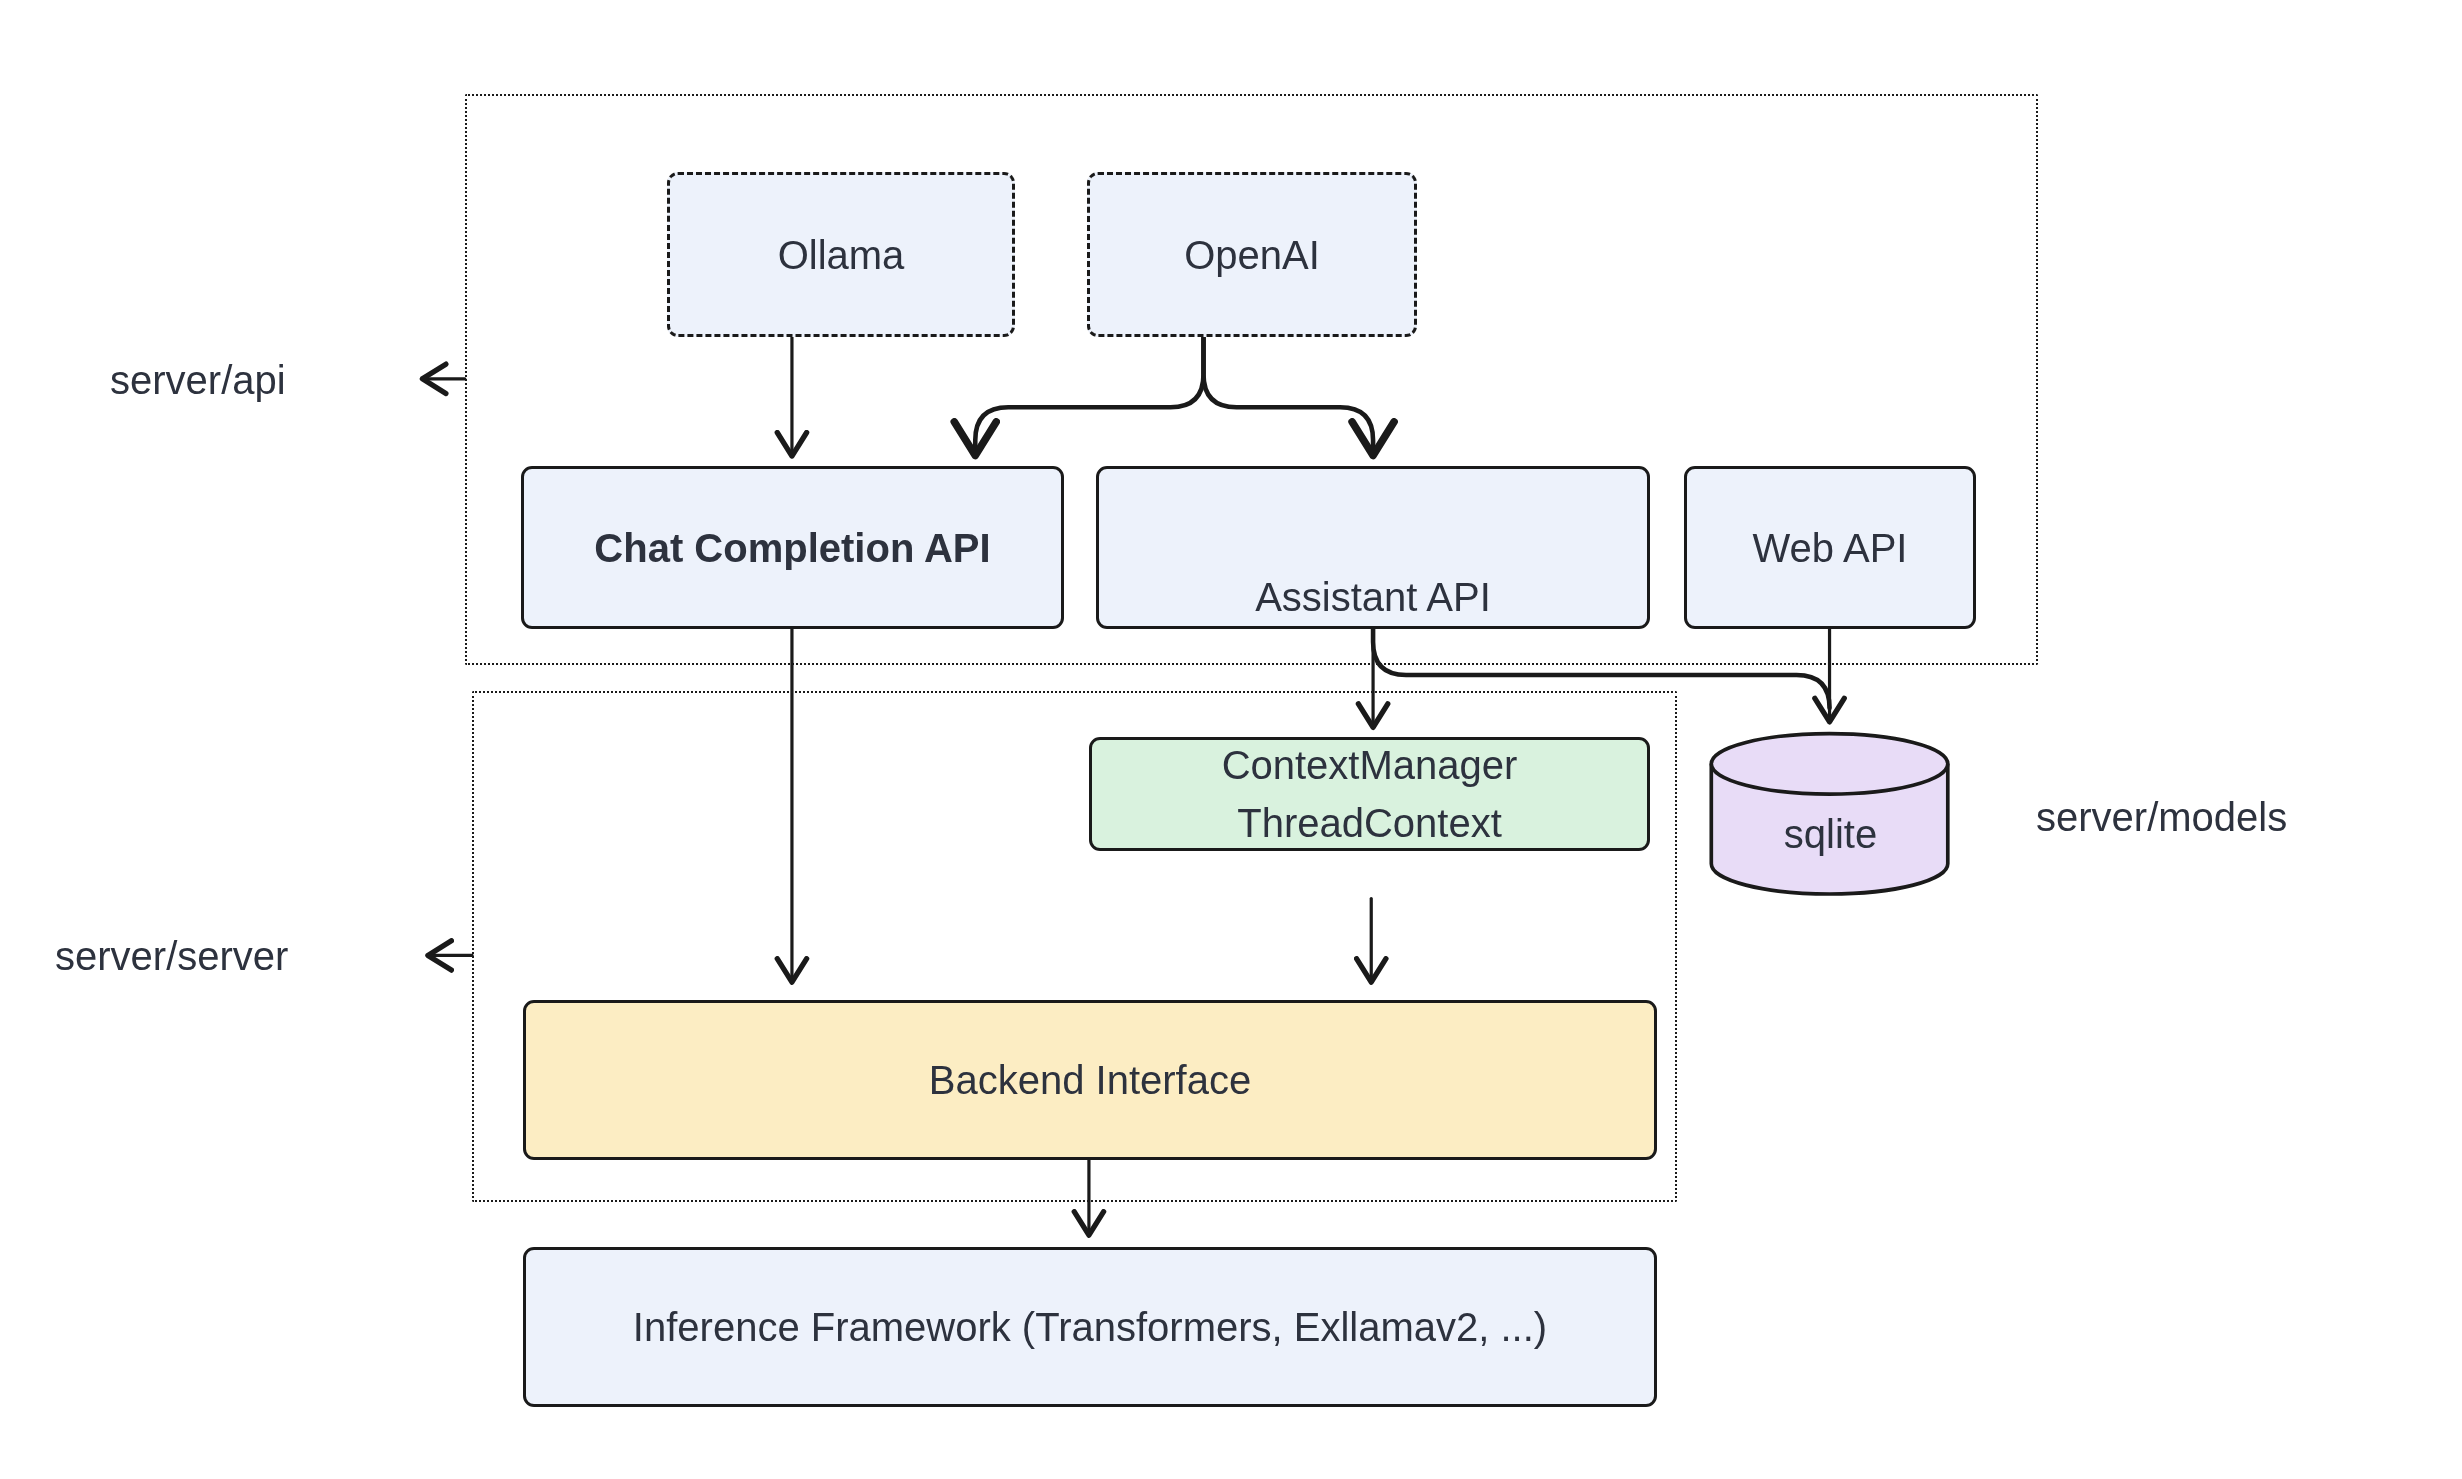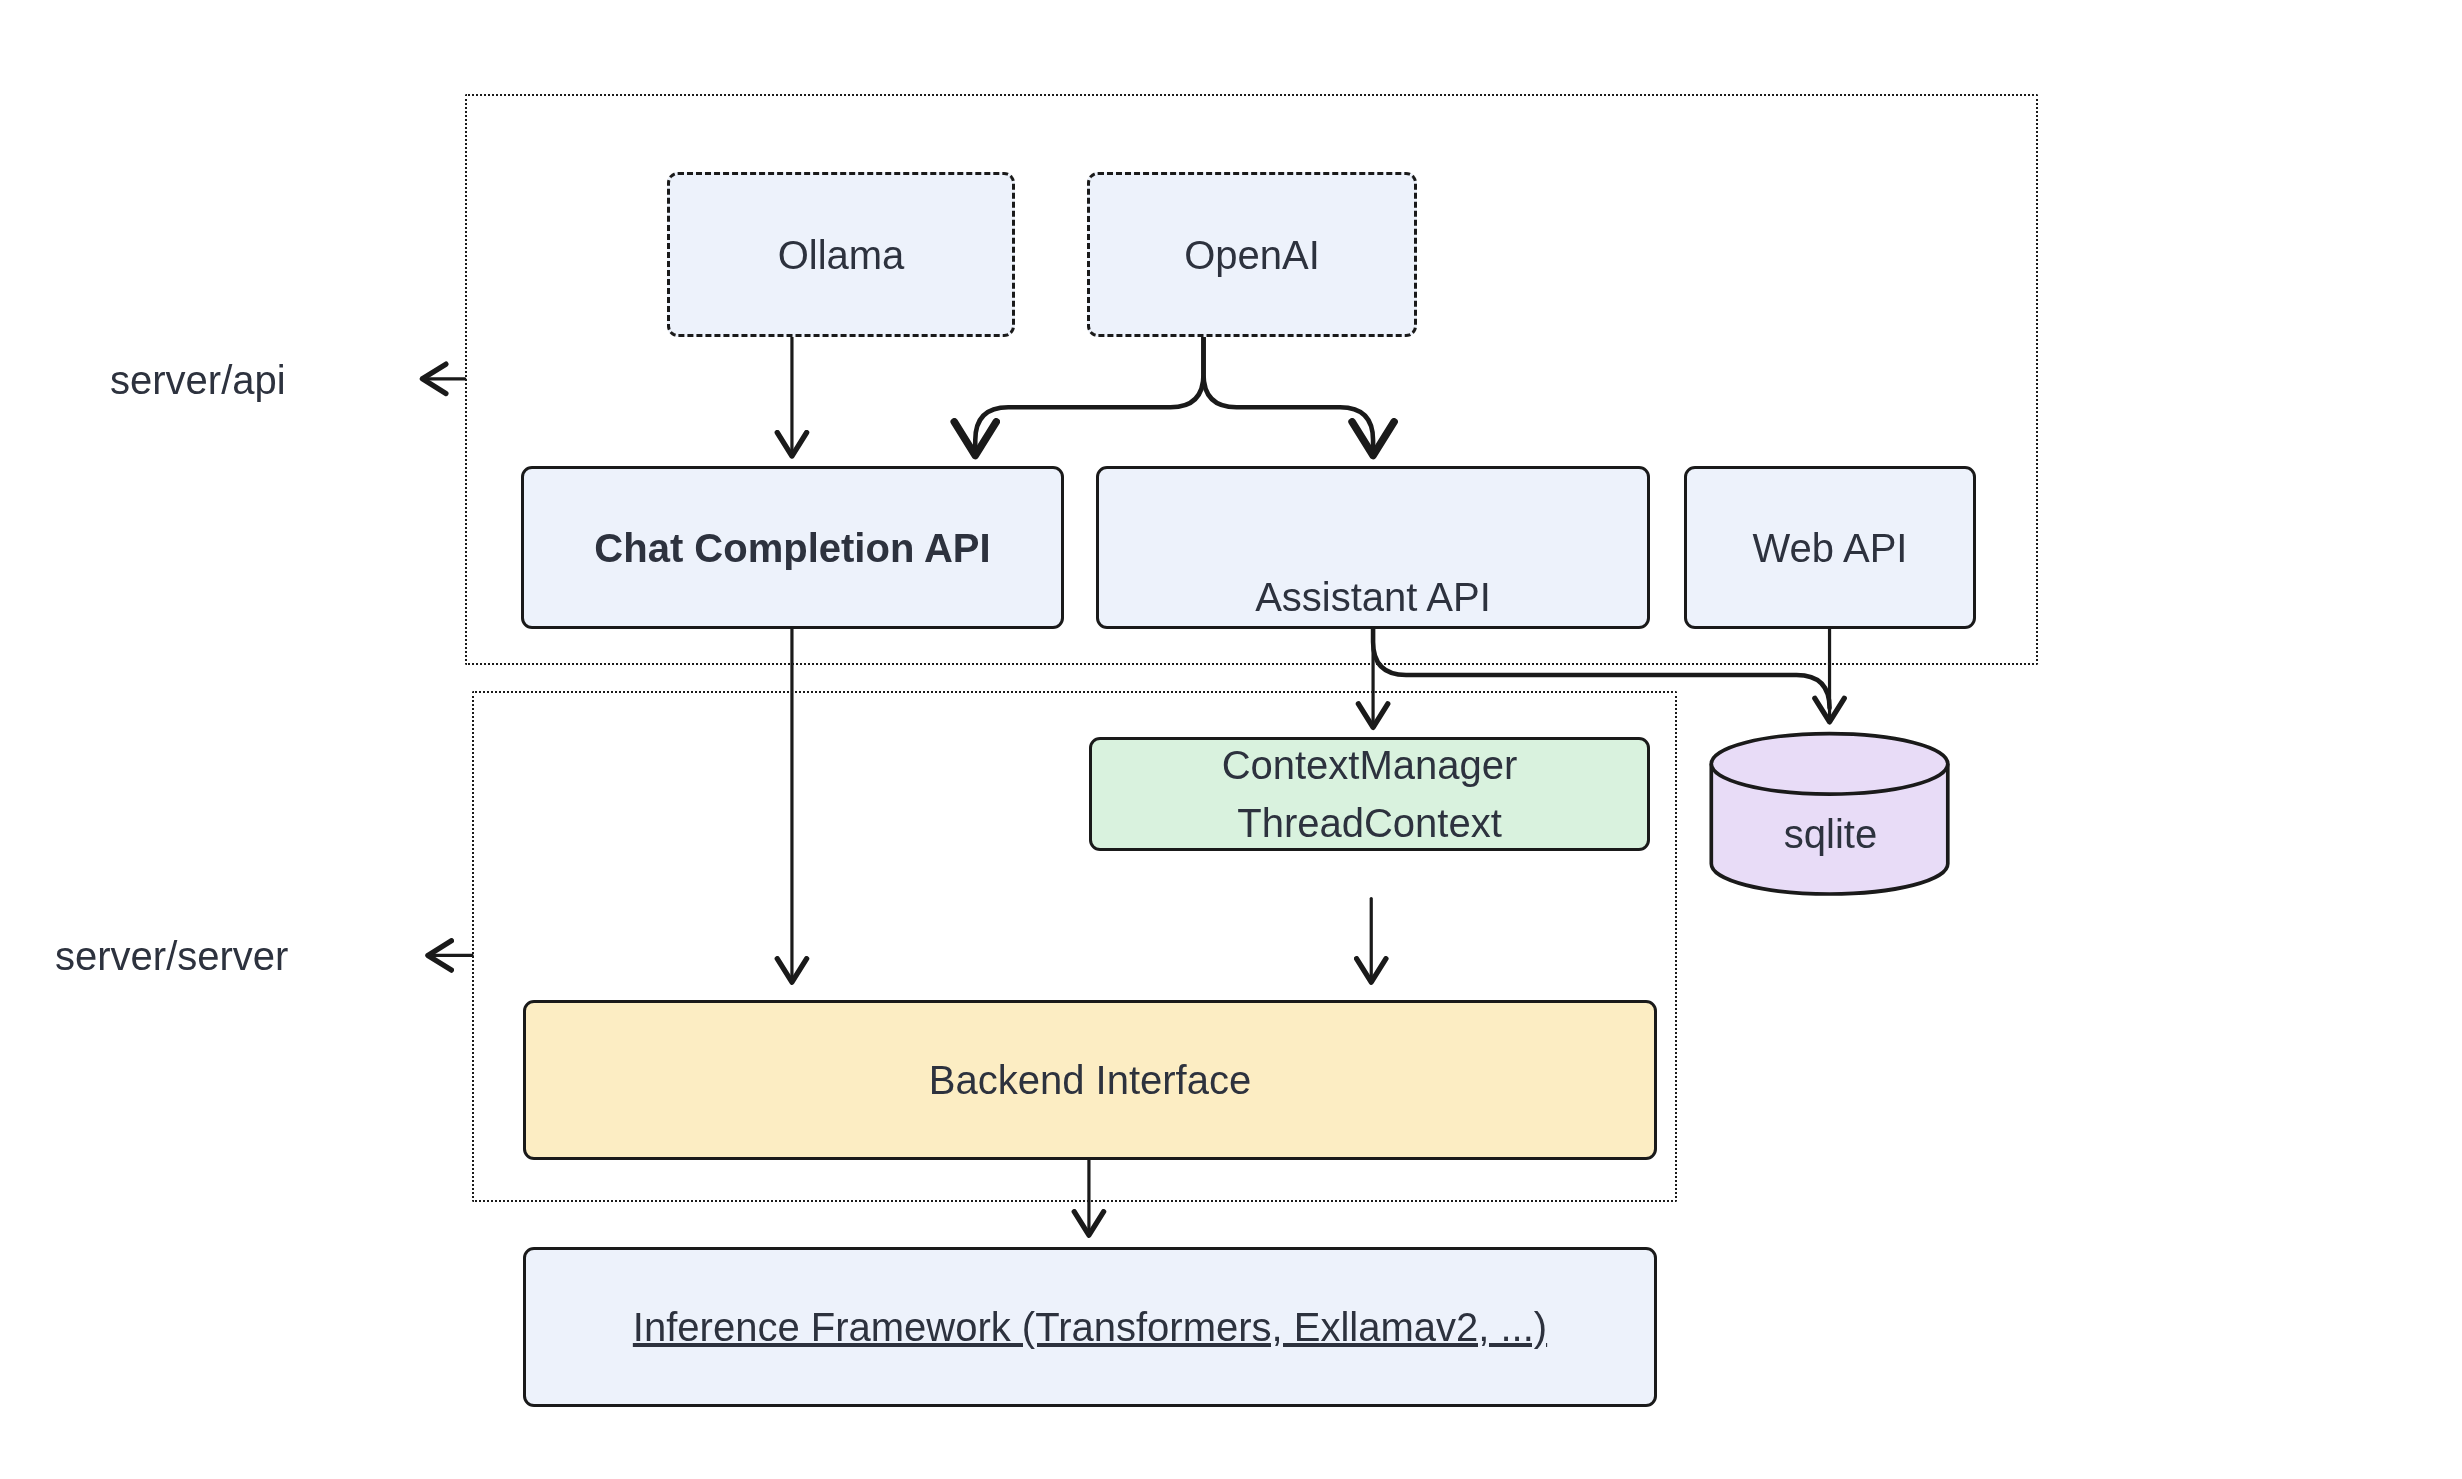--- a/index.html
+++ b/index.html
@@ -121,27 +121,30 @@
   </div>
 
   <div class="cyl-label" style="left:1712px; top:798px; width:237px; height:73px;">
     <span>sqlite</span>
   </div>
 
   <div class="node yellow" style="left:523px; top:992px; width:1134px; height:160px;margin-top:8px;">
     <span>Backend Interface</span>
   </div>
 
-  <div class="node" style="left:523px; top:1247px; width:1134px; height:160px;text-decoration:underline;">
+  <div class="node" style="left:523px; top:1247px; width:1134px; height:160px;">
     <span>Inference Framework (Transformers, Exllamav2, ...)</span>
   </div>
 
   <div class="side-label right-align" style="left:110px; top:355px; width:303px;">
     <span>server/api</span>
   </div>
 
   <div class="side-label right-align" style="left:55px; top:931px; width:363px;">
     <span>server/server</span>
   </div>
 
+  <div class="side-label" style="left:2036px; top:792px; width:394px;">
+    <span>server/models</span>
+  </div>
 
 </div>
 
 
 </body></html>

